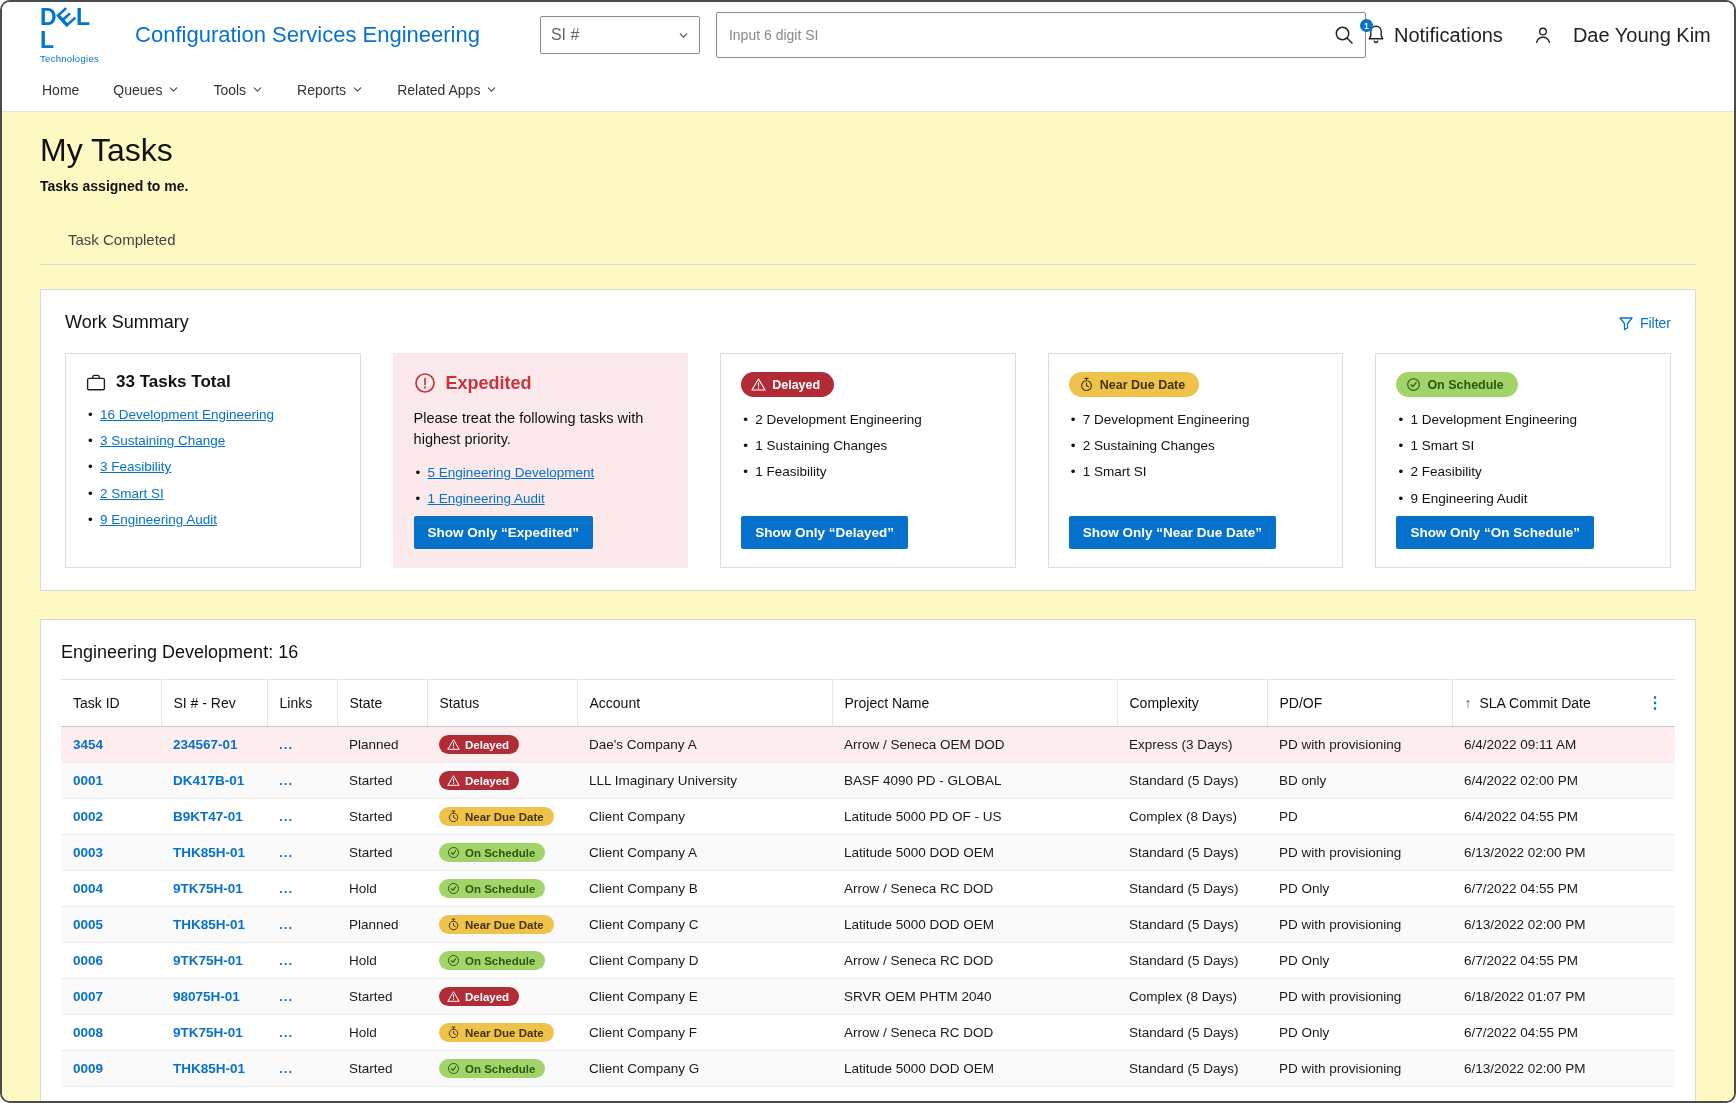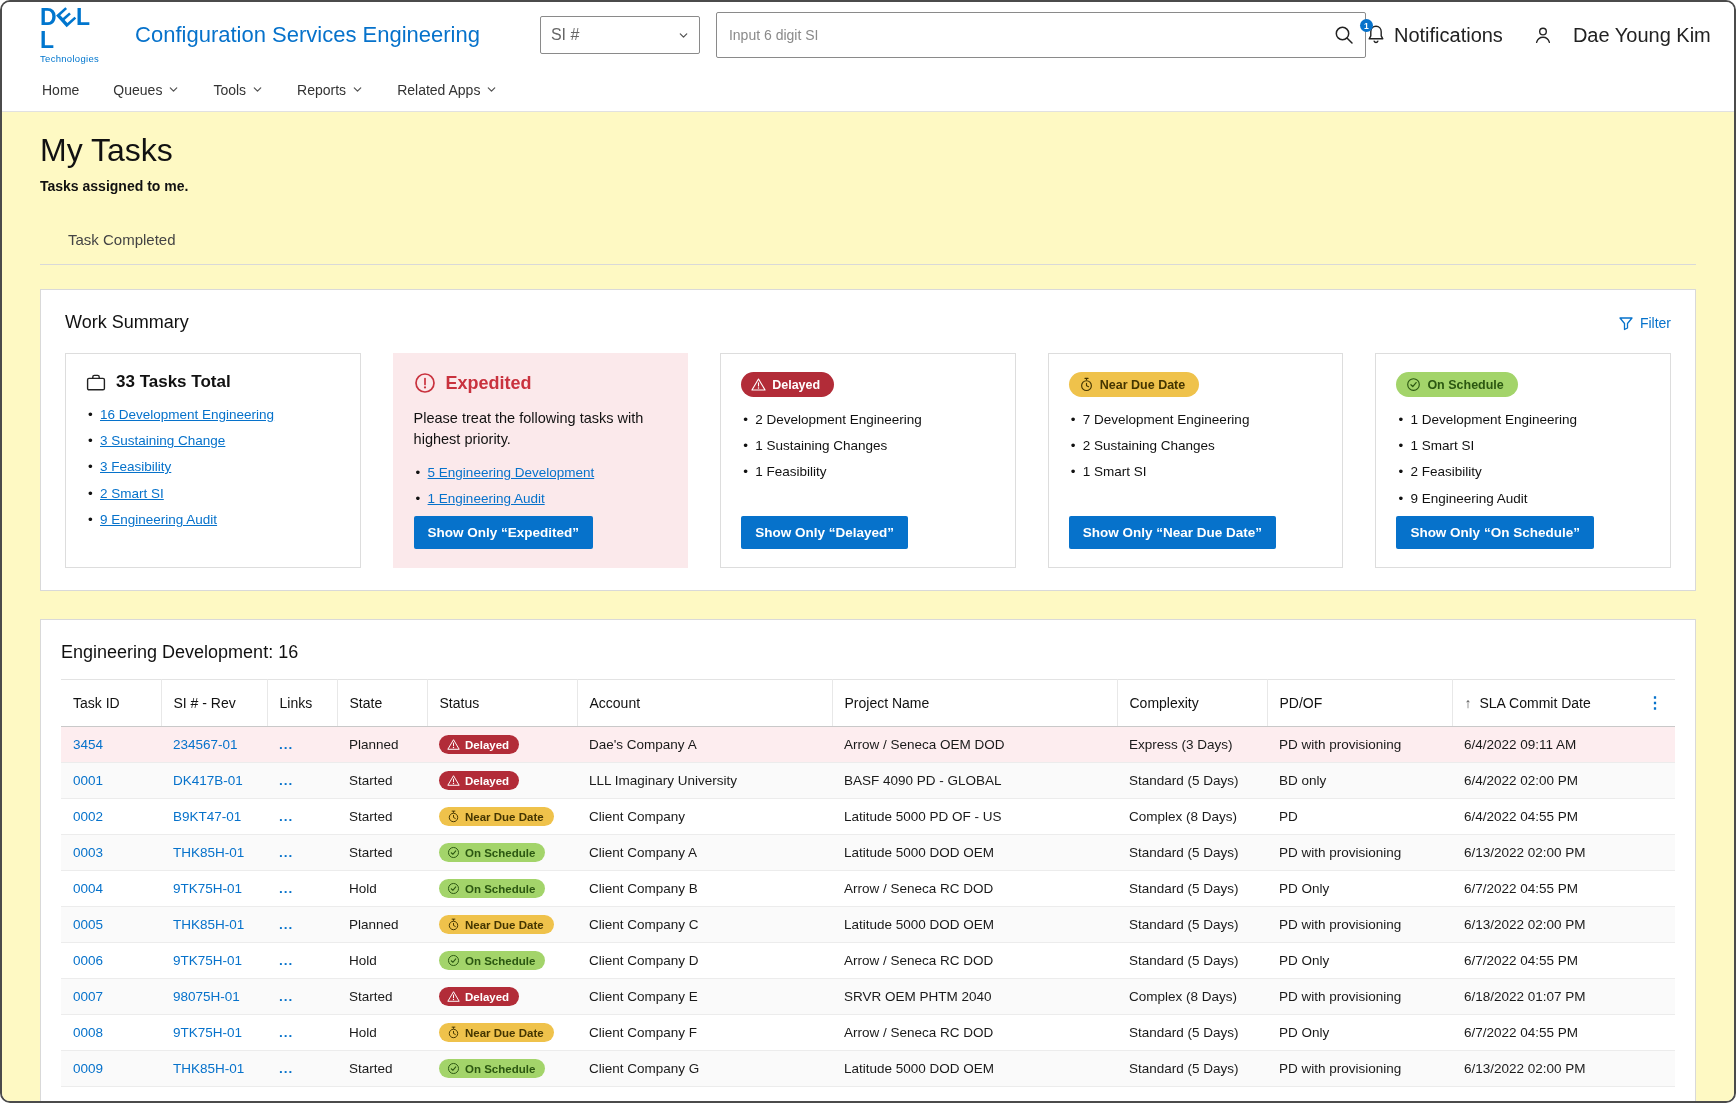--- a/index.html
+++ b/index.html
@@ -78,21 +78,21 @@
 
   
   .table-panel{margin-top:28px;padding:22px 20px 0;min-height:560px;}
   .table-title{font-size:18px;font-weight:500;color:#111;}
   table.tasks{width:100%;border-collapse:collapse;table-layout:fixed;margin-top:16px;background:#fff;}
   .tasks th{font-size:14px;font-weight:500;color:#111;text-align:left;padding:15px 12px;border-top:1px solid #e3e3e3;border-bottom:1px solid #c9c9c9;border-right:1px solid #e8e8e8;white-space:nowrap;}
   .tasks th:last-child{border-right:none;}
   .tasks td{font-size:13.5px;color:#1a1a1a;padding:8px 12px;border-bottom:1px solid #ececec;white-space:nowrap;overflow:hidden;text-overflow:ellipsis;}
   .tasks tbody tr:nth-child(even){background:#fafafa;}
   .tasks tbody tr.row-hl{background:var(--row-highlight);}
-  .cell-link{color:var(--link);text-decoration:none;}
+  .cell-link{color:var(--link);text-decoration:none;font-weight:bold;}
   .links-more{letter-spacing:1px;font-weight:bold;}
   .sort-arrow{color:#555;margin-right:8px;font-size:14px;}
   .kebab{float:right;color:var(--accent);font-size:16px;font-weight:bold;line-height:1;}
 </style>
 </head>
 <body>
 
 <div class="frame" data-interactable="false">
 
   <header class="topbar" data-interactable="false">

